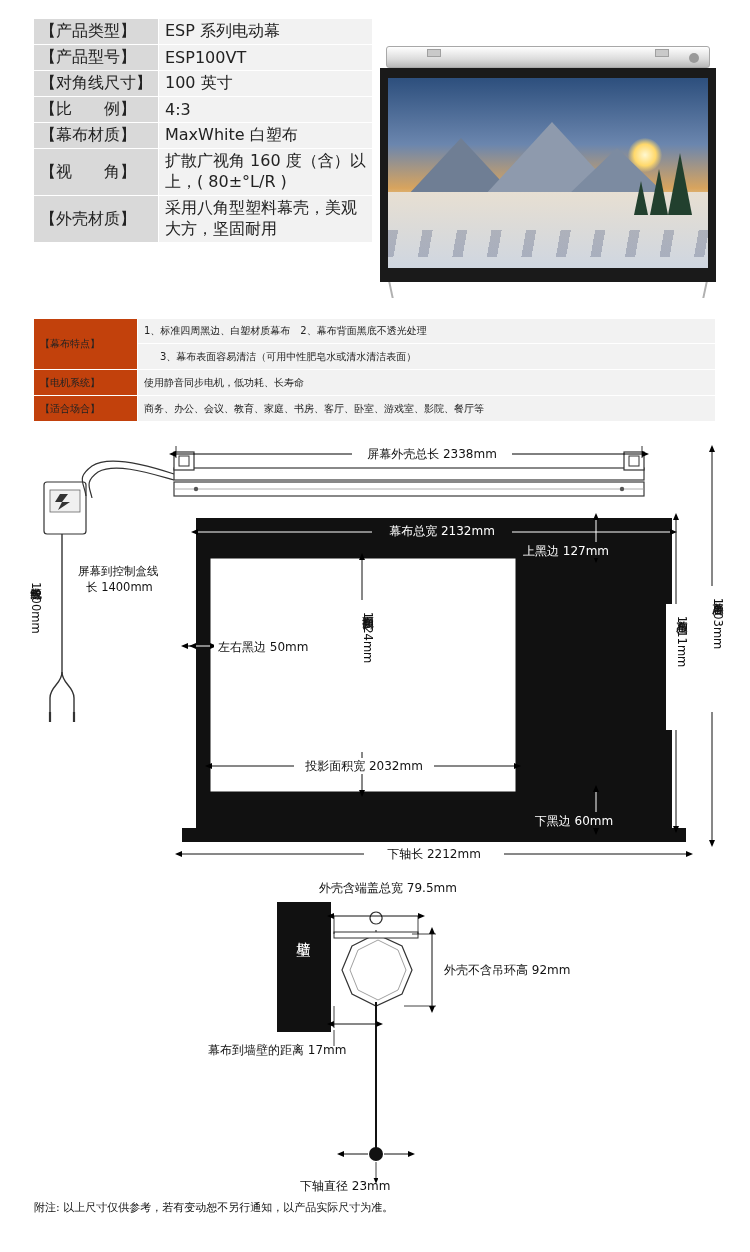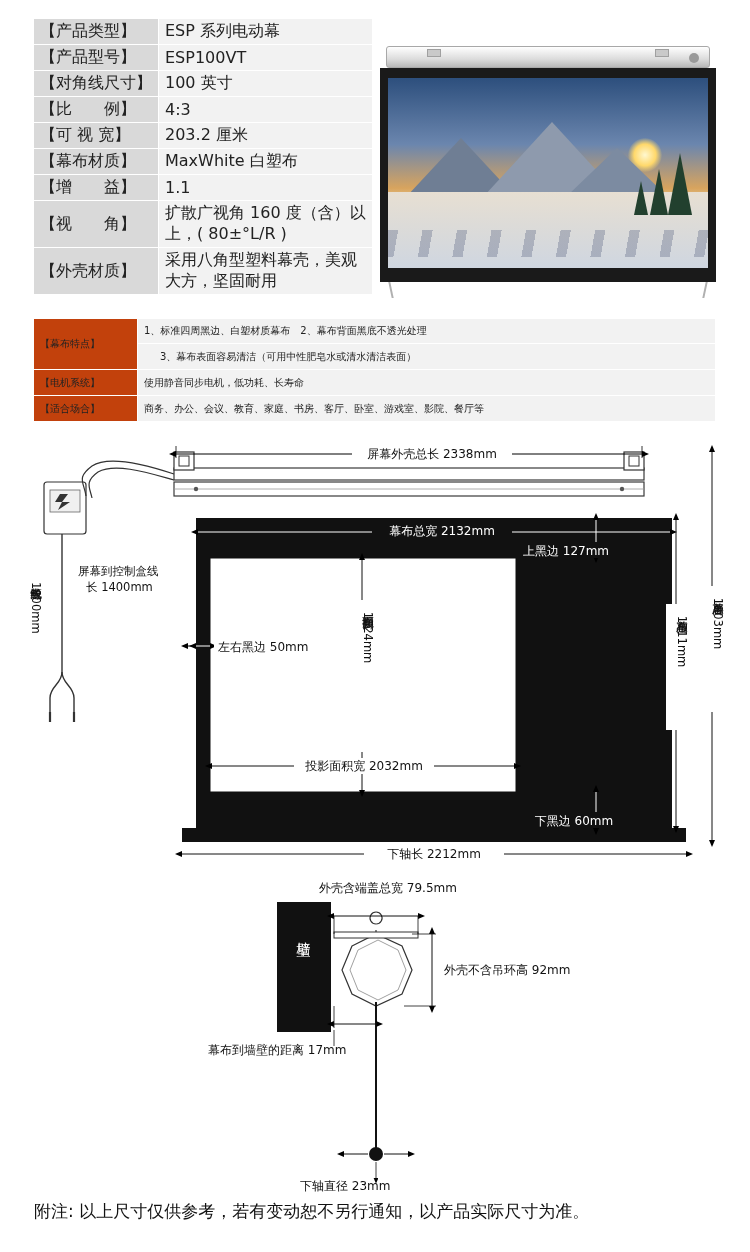--- a/index.html
+++ b/index.html
@@ -177,21 +177,21 @@
   .tech {
     position: absolute;
     left: 0; top: 436px;
     width: 750px; height: 790px;
   }
   .tech svg { display: block; }
 
   .footnote {
     position: absolute;
     left: 34px; top: 1200px;
-    font-size: 17px;
+    font-size: 11px;
     color: #111;
   }
 </style>
 </head>
 <body>
 
 <div class="top-wrap">
 
   <table class="spec-table">
     <tbody>
@@ -205,30 +205,22 @@
     </tr>
     <tr>
       <td class="k">【对角线尺寸】</td>
       <td class="v">100 英寸</td>
     </tr>
     <tr>
       <td class="k">【比　　例】</td>
       <td class="v">4:3</td>
     </tr>
     <tr>
-      <td class="k">【可 视 宽】</td>
-      <td class="v">203.2 厘米</td>
-    </tr>
-    <tr>
       <td class="k">【幕布材质】</td>
       <td class="v">MaxWhite 白塑布</td>
-    </tr>
-    <tr>
-      <td class="k">【增　　益】</td>
-      <td class="v">1.1</td>
     </tr>
     <tr>
       <td class="k">【视　　角】</td>
       <td class="v">扩散广视角 160 度（含）以上，( 80±°L/R )</td>
     </tr>
     <tr>
       <td class="k">【外壳材质】</td>
       <td class="v">采用八角型塑料幕壳，美观大方，坚固耐用</td>
     </tr>
   </tbody>

